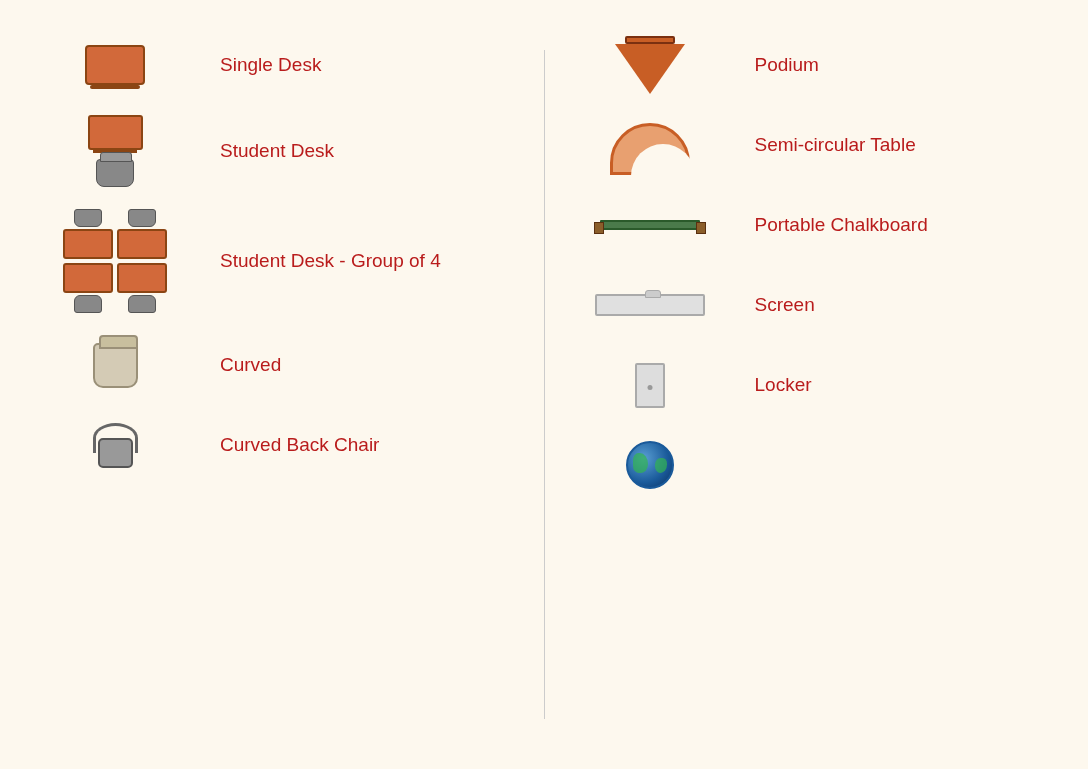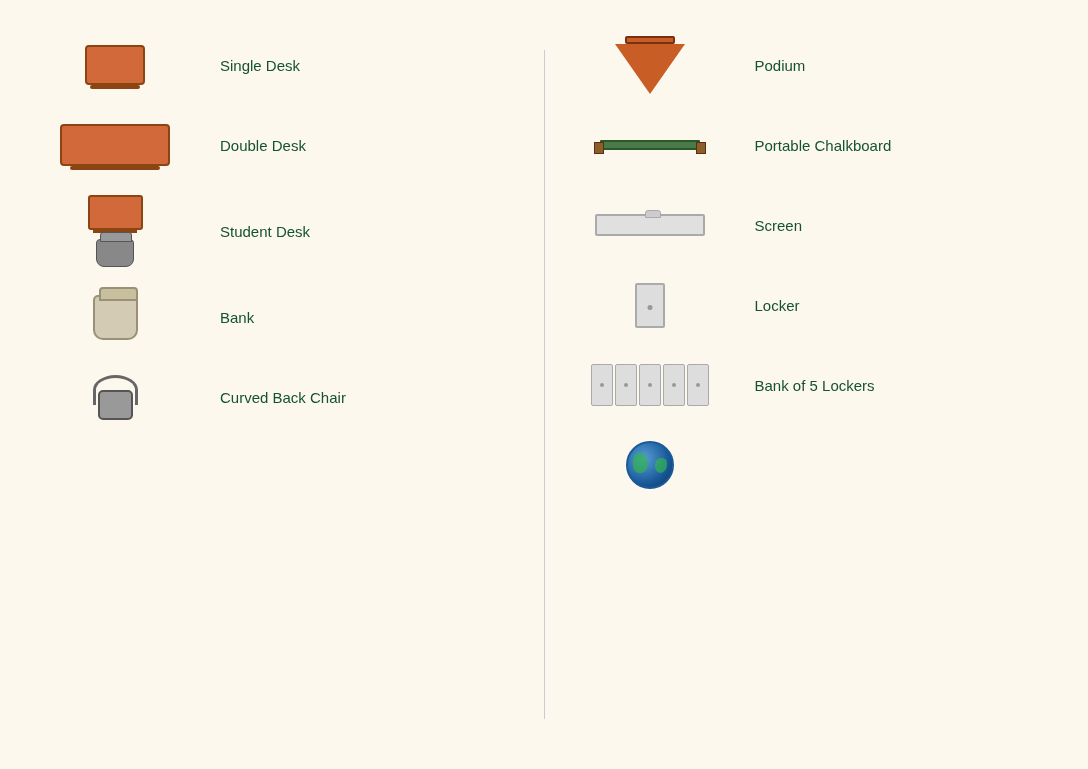--- a/index.html
+++ b/index.html
@@ -30,22 +30,22 @@
     }
     .icon-area {
       width: 170px;
       display: flex;
       align-items: center;
       justify-content: center;
       flex-shrink: 0;
     }
     .label-area {
       margin-left: 20px;
-      font-size: 15px;
-      color: #14532d;
+      font-size: 19px;
+      color: #b91c1c;
     }
     
     .single-desk {
       width: 60px;
       height: 40px;
       background: #d2693a;
       border: 2px solid #8b4513;
       border-radius: 4px;
       position: relative;
     }
@@ -498,45 +498,64 @@
 
   <div class="left-col">
 
     <div class="item-row">
       <div class="icon-area">
         <div class="single-desk"></div>
       </div>
       <div class="label-area">Single Desk</div>
     </div>
 
-    <div class="item-row">
-      <div class="icon-area">
-        <div class="double-desk"></div>
-      </div>
-      <div class="label-area">Double Desk</div>
-    </div>
 
     <div class="item-row">
       <div class="icon-area">
         <div class="student-desk-wrap">
           <div class="std-desk-top"></div>
           <div class="chair-icon"></div>
         </div>
       </div>
       <div class="label-area">Student Desk</div>
     </div>
 
 
+    <div class="item-row">
+      <div class="icon-area">
+        <div style="display:grid;grid-template-columns:1fr 1fr;gap:4px;">
+
+          <div style="display:flex;flex-direction:column;align-items:center;">
+            <div class="chair-sm" style="border-radius:3px 3px 6px 6px;background:#888;border:1.5px solid #555;width:28px;height:18px;margin-bottom:2px;"></div>
+            <div class="desk-sm"></div>
+          </div>
+          <div style="display:flex;flex-direction:column;align-items:center;">
+            <div class="chair-sm" style="border-radius:3px 3px 6px 6px;background:#888;border:1.5px solid #555;width:28px;height:18px;margin-bottom:2px;"></div>
+            <div class="desk-sm"></div>
+          </div>
+
+          <div style="display:flex;flex-direction:column;align-items:center;">
+            <div class="desk-sm"></div>
+            <div class="chair-sm" style="border-radius:6px 6px 3px 3px;background:#888;border:1.5px solid #555;width:28px;height:18px;margin-top:2px;"></div>
+          </div>
+          <div style="display:flex;flex-direction:column;align-items:center;">
+            <div class="desk-sm"></div>
+            <div class="chair-sm" style="border-radius:6px 6px 3px 3px;background:#888;border:1.5px solid #555;width:28px;height:18px;margin-top:2px;"></div>
+          </div>
+        </div>
+      </div>
+      <div class="label-area">Student Desk - Group of 4</div>
+    </div>
 
 
     <div class="item-row">
       <div class="icon-area">
         <div class="chair-shape"></div>
       </div>
-      <div class="label-area">Bank</div>
+      <div class="label-area">Curved</div>
     </div>
 
     <div class="item-row">
       <div class="icon-area">
         <div class="curved-chair">
           <div class="curved-back"></div>
           <div class="curved-seat"></div>
         </div>
       </div>
       <div class="label-area">Curved Back Chair</div>
@@ -553,20 +572,30 @@
     <div class="item-row">
       <div class="icon-area">
         <div class="podium-wrap">
           <div class="podium-top"></div>
           <div class="podium-body"></div>
         </div>
       </div>
       <div class="label-area">Podium</div>
     </div>
 
+    <div class="item-row">
+      <div class="icon-area">
+        <div class="semi-table">
+          <div class="semi-inner">
+            <div class="semi-cutout"></div>
+          </div>
+        </div>
+      </div>
+      <div class="label-area">Semi-circular Table</div>
+    </div>
 
 
     <div class="item-row">
       <div class="icon-area">
         <div class="portable-chalk"></div>
       </div>
       <div class="label-area">Portable Chalkboard</div>
     </div>
 
     <div class="item-row">
@@ -576,32 +605,20 @@
       <div class="label-area">Screen</div>
     </div>
 
     <div class="item-row">
       <div class="icon-area">
         <div class="locker"></div>
       </div>
       <div class="label-area">Locker</div>
     </div>
 
-    <div class="item-row">
-      <div class="icon-area">
-        <div class="locker-bank">
-          <div class="locker-unit"></div>
-          <div class="locker-unit"></div>
-          <div class="locker-unit"></div>
-          <div class="locker-unit"></div>
-          <div class="locker-unit"></div>
-        </div>
-      </div>
-      <div class="label-area">Bank of 5 Lockers</div>
-    </div>
 
     <div class="item-row">
       <div class="icon-area">
         <div class="globe"></div>
       </div>
 
     </div>
 
   </div>
 </div>

